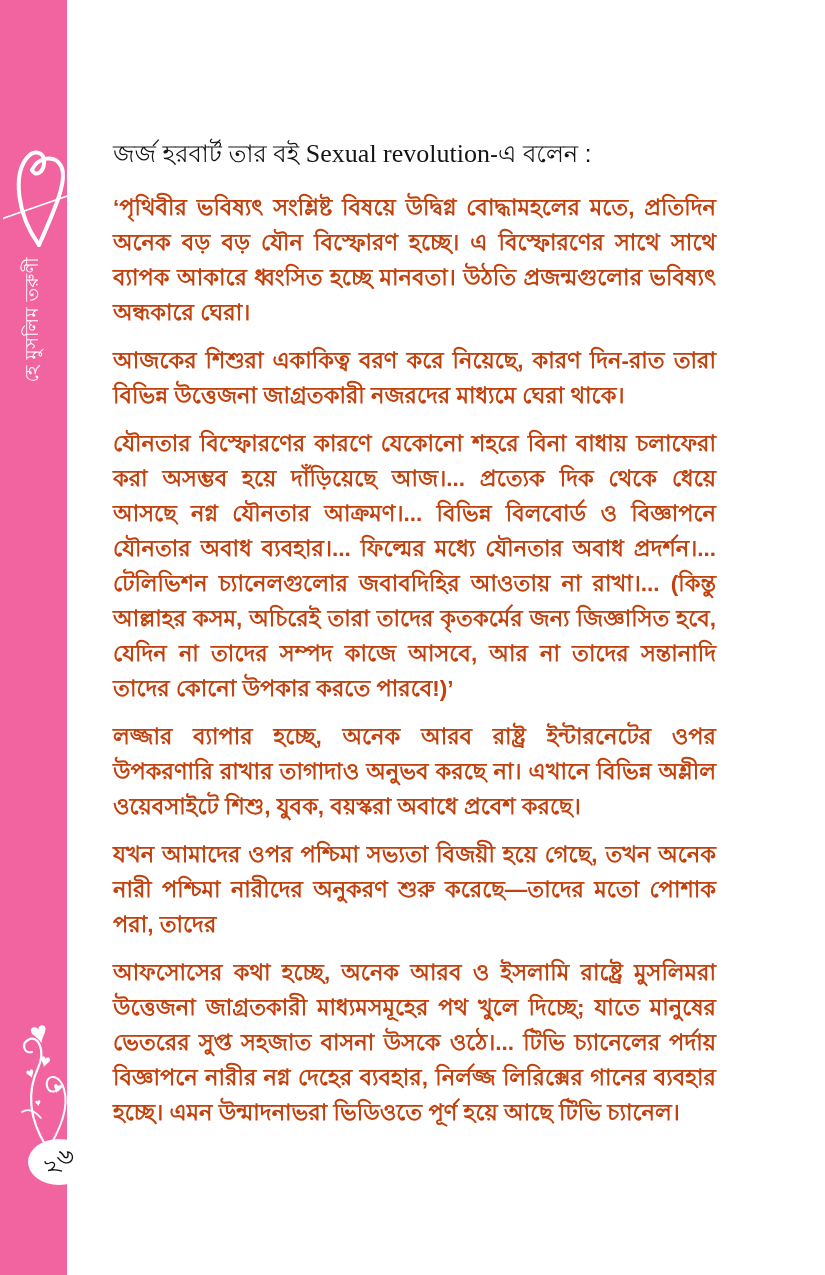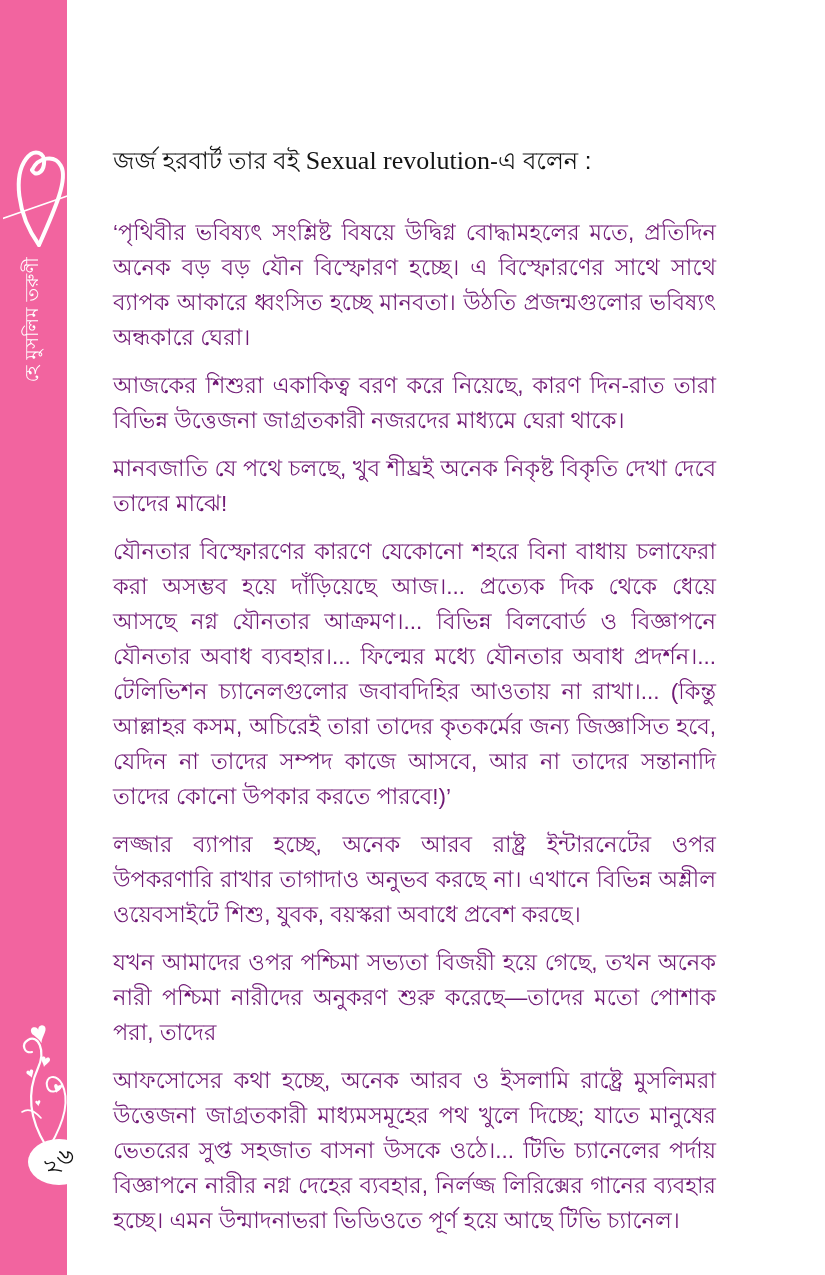--- a/index.html
+++ b/index.html
@@ -79,35 +79,36 @@
 
   
   .content {
     position: absolute;
     left: 113px; top: 140px;
     width: 603px;
   }
   .heading {
     font-size: 24px;
     font-weight: normal;
-    line-height: 41px;
-    margin-bottom: 34px;
+    line-height: 28px;
+    margin-bottom: 22px;
     color: #141414;
     white-space: nowrap;
   }
   .heading .latin {
     font-family: "Liberation Serif", "DejaVu Serif", serif;
     font-size: 26px;
   }
   .content p {
     font-size: 22.5px;
     line-height: 35px;
     text-align: justify;
     margin: 13px 0;
-    color: #701a75;
+    color: #c2410c;
+    font-weight: bold;
   }
 </style>
 </head>
 <body>
 
 <div class="band"></div>
 
 <svg class="heart-top" viewBox="0 0 72 108" fill="none">
   <path d="M36,100 C13,68 11,30 23,14 C31,3 43,7 41,19 C40,28 32,32 29,25" stroke="#ffffff" stroke-width="4" stroke-linecap="round"></path>
   <path d="M29,25 C35,12 52,9 58,21 C65,34 53,62 36,100" stroke="#ffffff" stroke-width="4" stroke-linecap="round"></path>
@@ -131,18 +132,17 @@
 
 <div class="page-badge">
   <span>২৬</span>
 </div>
 
 <div class="content">
   <h1 class="heading"><span>জর্জ হরবার্ট তার বই </span><span class="latin">Sexual revolution</span><span>-এ বলেন :</span></h1>
 
   <p>‘পৃথিবীর ভবিষ্যৎ সংশ্লিষ্ট বিষয়ে উদ্বিগ্ন বোদ্ধামহলের মতে, প্রতিদিন অনেক বড় বড় যৌন বিস্ফোরণ হচ্ছে। এ বিস্ফোরণের সাথে সাথে ব্যাপক আকারে ধ্বংসিত হচ্ছে মানবতা। উঠতি প্রজন্মগুলোর ভবিষ্যৎ অন্ধকারে ঘেরা।</p>
   <p>আজকের শিশুরা একাকিত্ব বরণ করে নিয়েছে, কারণ দিন-রাত তারা বিভিন্ন উত্তেজনা জাগ্রতকারী নজরদের মাধ্যমে ঘেরা থাকে।</p>
-  <p>মানবজাতি যে পথে চলছে, খুব শীঘ্রই অনেক নিকৃষ্ট বিকৃতি দেখা দেবে তাদের মাঝে!</p>
   <p>যৌনতার বিস্ফোরণের কারণে যেকোনো শহরে বিনা বাধায় চলাফেরা করা অসম্ভব হয়ে দাঁড়িয়েছে আজ।... প্রত্যেক দিক থেকে ধেয়ে আসছে নগ্ন যৌনতার আক্রমণ।... বিভিন্ন বিলবোর্ড ও বিজ্ঞাপনে যৌনতার অবাধ ব্যবহার।... ফিল্মের মধ্যে যৌনতার অবাধ প্রদর্শন।... টেলিভিশন চ্যানেলগুলোর জবাবদিহির আওতায় না রাখা।... (কিন্তু আল্লাহর কসম, অচিরেই তারা তাদের কৃতকর্মের জন্য জিজ্ঞাসিত হবে, যেদিন না তাদের সম্পদ কাজে আসবে, আর না তাদের সন্তানাদি তাদের কোনো উপকার করতে পারবে!)’</p>
   <p>লজ্জার ব্যাপার হচ্ছে, অনেক আরব রাষ্ট্র ইন্টারনেটের ওপর উপকরণারি রাখার তাগাদাও অনুভব করছে না। এখানে বিভিন্ন অশ্লীল ওয়েবসাইটে শিশু, যুবক, বয়স্করা অবাধে প্রবেশ করছে।</p>
   <p>যখন আমাদের ওপর পশ্চিমা সভ্যতা বিজয়ী হয়ে গেছে, তখন অনেক নারী পশ্চিমা নারীদের অনুকরণ শুরু করেছে—তাদের মতো পোশাক পরা, তাদের</p>
   <p>আফসোসের কথা হচ্ছে, অনেক আরব ও ইসলামি রাষ্ট্রে মুসলিমরা উত্তেজনা জাগ্রতকারী মাধ্যমসমূহের পথ খুলে দিচ্ছে; যাতে মানুষের ভেতরের সুপ্ত সহজাত বাসনা উসকে ওঠে।... টিভি চ্যানেলের পর্দায় বিজ্ঞাপনে নারীর নগ্ন দেহের ব্যবহার, নির্লজ্জ লিরিক্সের গানের ব্যবহার হচ্ছে। এমন উন্মাদনাভরা ভিডিওতে পূর্ণ হয়ে আছে টিভি চ্যানেল।</p>
 </div>
 
 </body></html>

